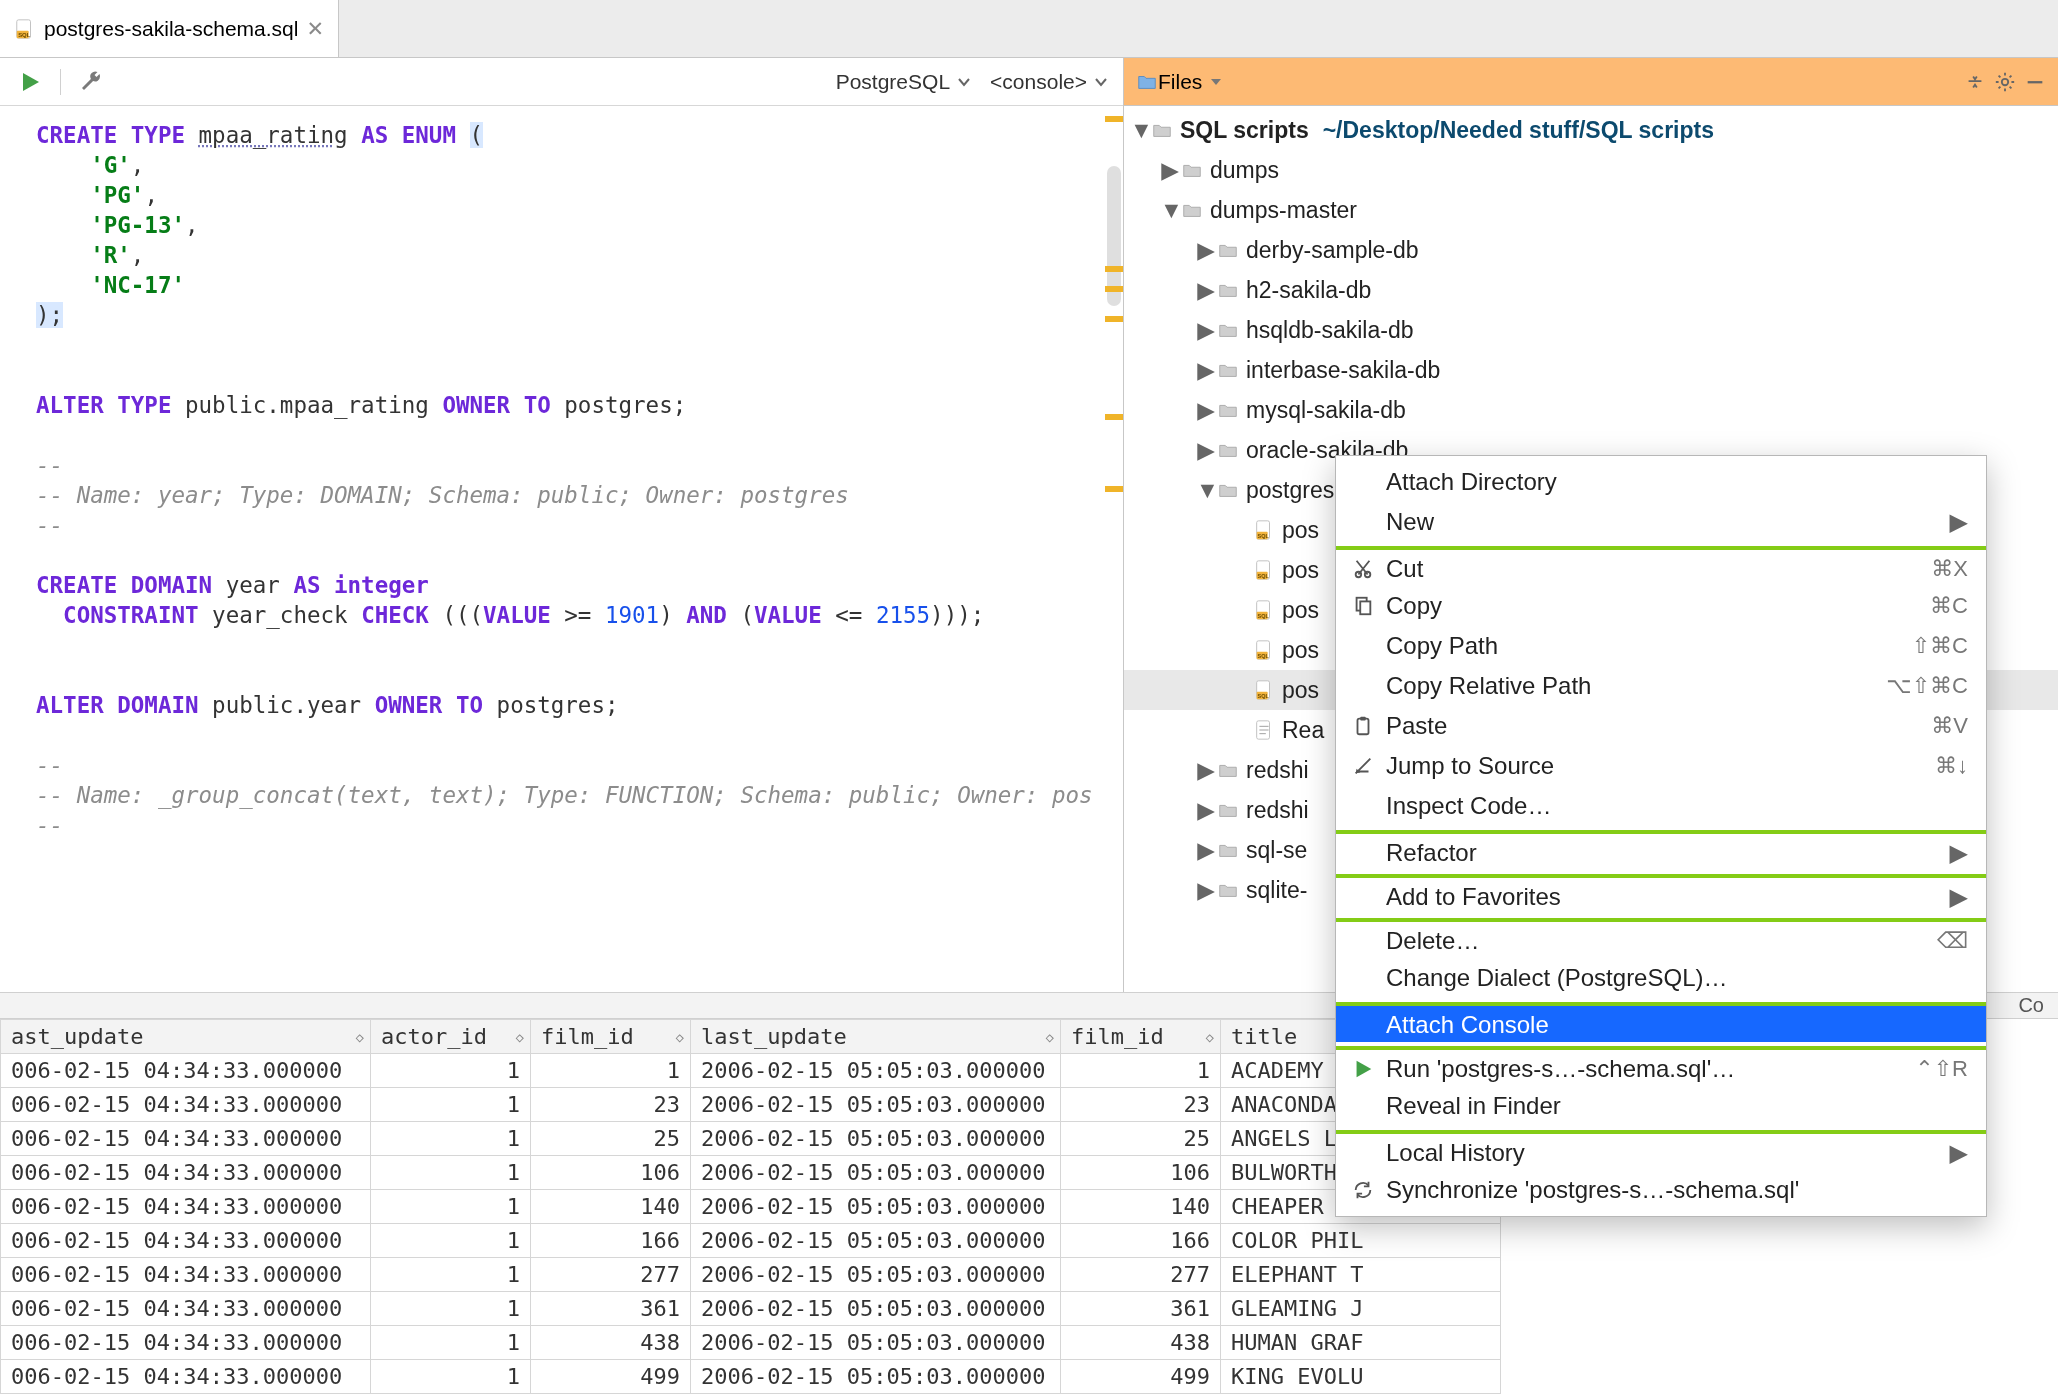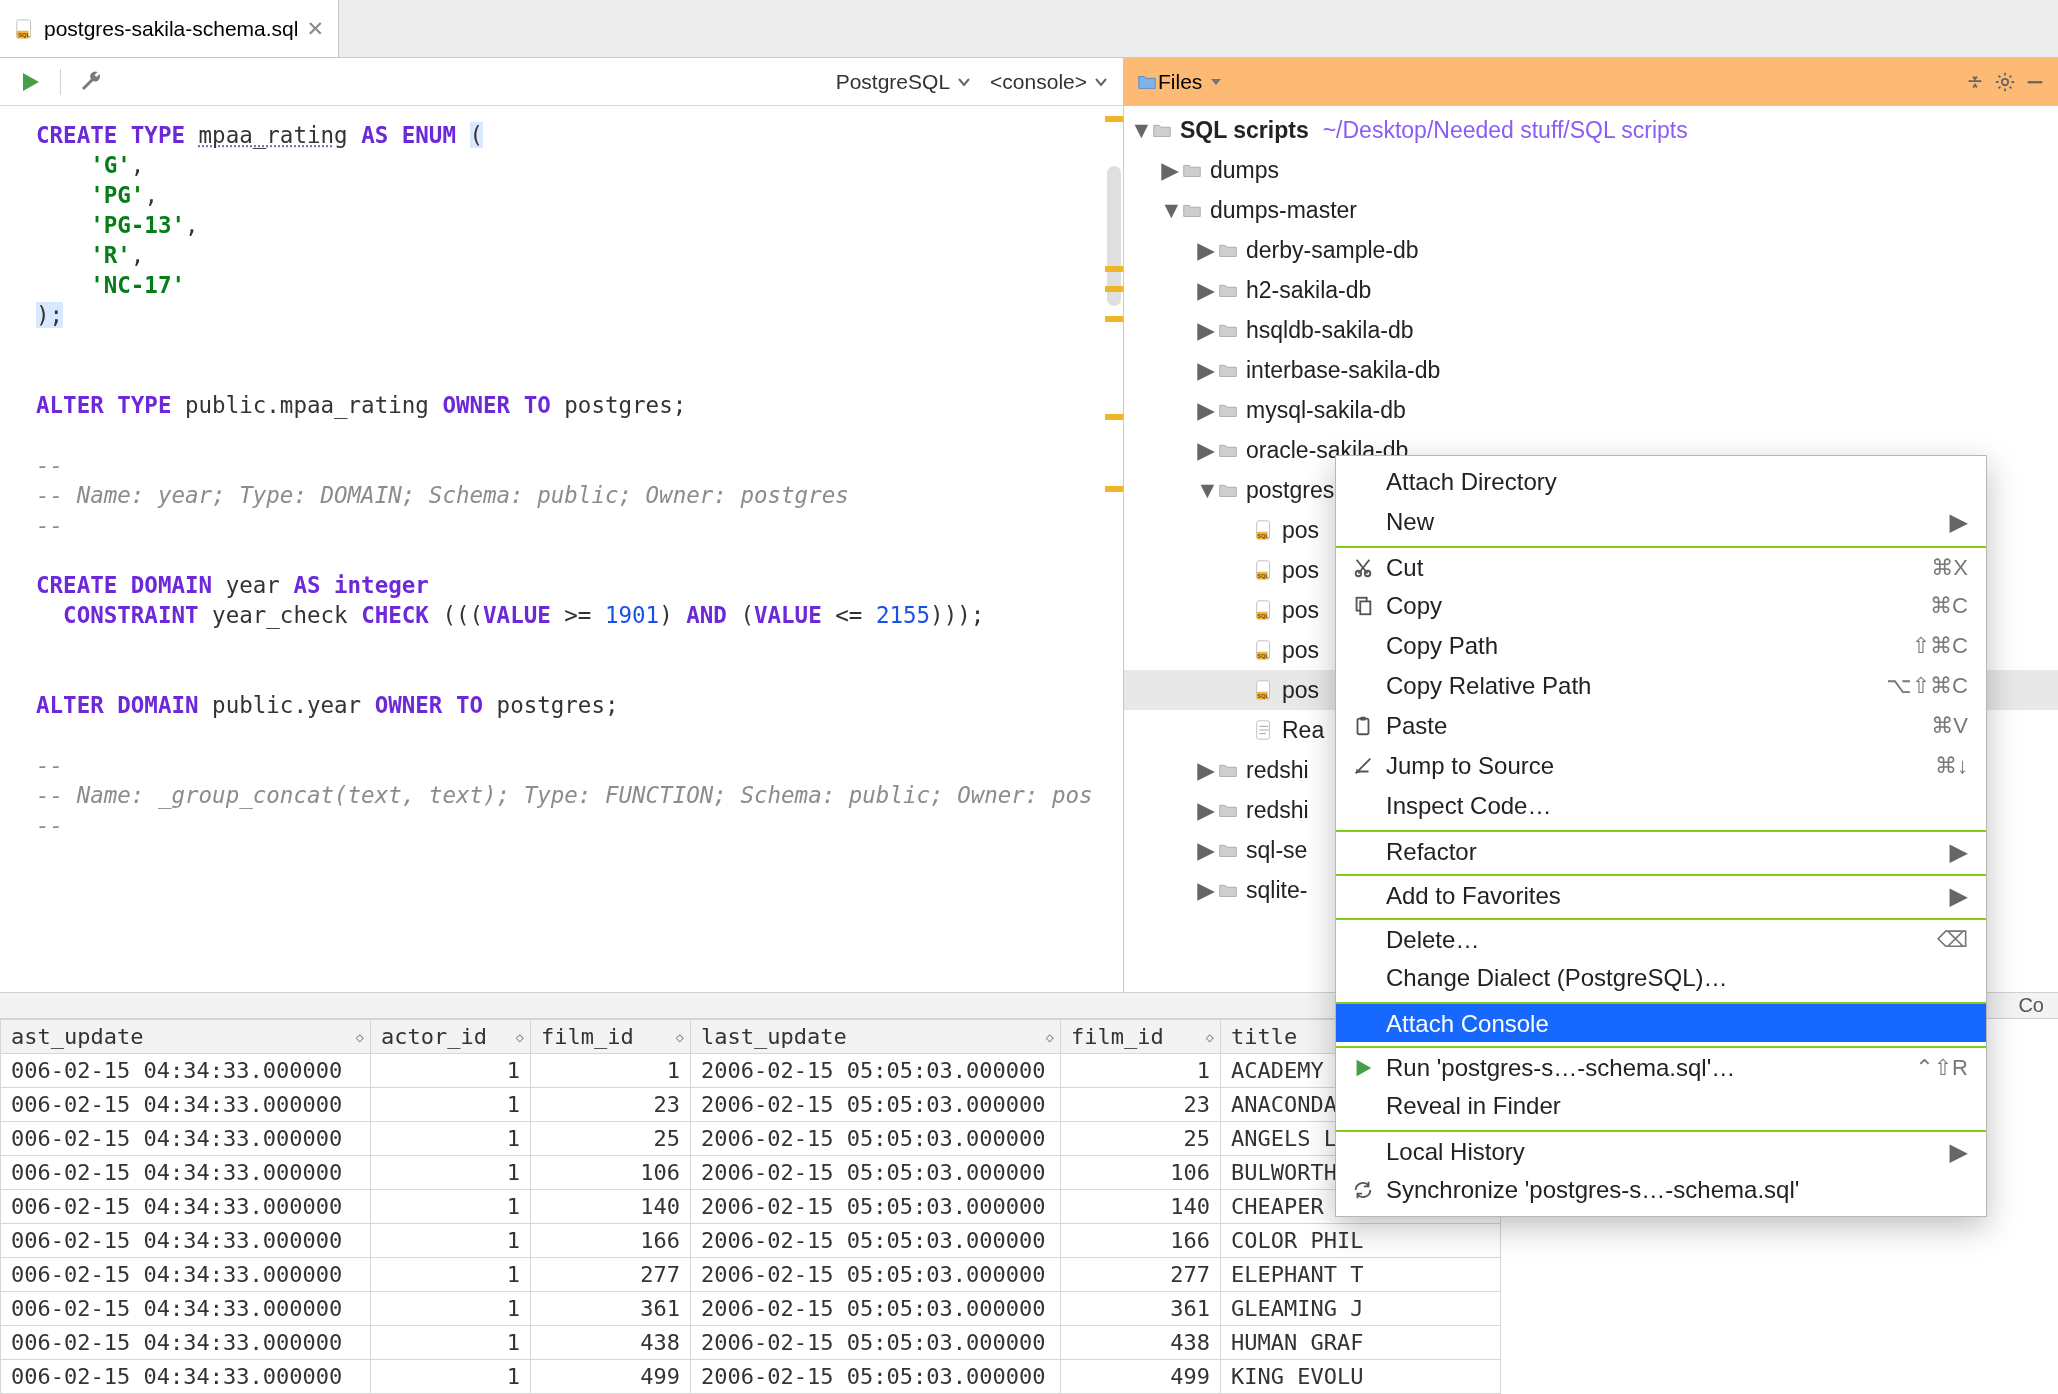--- a/index.html
+++ b/index.html
@@ -45,37 +45,37 @@
   .icon-btn { display:flex; align-items:center; justify-content:center; width:30px; height:30px; color:#595959; }
 
   
   .tree { padding:4px 0; font-size:23px; color:#222; user-select:none; }
   .tree-row { display:flex; align-items:center; height:40px; padding-right:12px; white-space:nowrap; overflow:hidden; }
   .tree-row.sel { background:#e8e8e8; }
   .twisty { width:20px; text-align:center; color:#666; }
   .indent { display:inline-block; }
   .folder-icon, .file-icon, .sqlf-icon, .txt-icon { width:24px; height:24px; display:inline-flex; align-items:center; justify-content:center; margin-right:6px; }
   .folder-icon svg, .txt-icon svg { width:22px; height:22px; }
-  .dim { color:#8b5cf6; margin-left:14px; }
+  .dim { color:#0c4a6e; margin-left:14px;font-weight:bold; }
 
   
   .result-strip { height:27px; border-top:1px solid #d0d0d0; border-bottom:1px solid #d0d0d0; background:#f3f3f3; display:flex; align-items:center; padding:0 14px; font-size:20px; color:#555; }
   .result-strip .grow { flex:1; }
   .grid { overflow:hidden; }
   .grid table { border-collapse:collapse; font-family:Menlo,monospace; font-size:22px; table-layout:fixed; }
   .grid th, .grid td { border:1px solid #d6d6d6; padding:4px 10px; height:32px; white-space:nowrap; overflow:hidden; }
   .grid th { background:#f3f3f3; font-weight:normal; color:#333; position:relative; text-align:left; }
   .grid th .sort { position:absolute; right:6px; top:50%; transform:translateY(-50%); color:#888; font-size:14px; }
   .grid td.num { text-align:right; color:#333; }
   .grid td.txt { text-align:left; color:#333; }
 
   
   .ctxmenu { position:absolute; left:1335px; top:455px; width:652px; background:#fff; border:1px solid #b7b7b7; box-shadow:0 10px 30px rgba(0,0,0,.25); z-index:1000; padding:6px 0; font-size:24px; }
   .ctxmenu .mi { display:flex; align-items:center; height:40px; padding:0 18px 0 50px; position:relative; color:#222; }
-  .ctxmenu .mi.sep-before { border-top:2px solid #84cc16; margin-top:4px; padding-top:2px; }
+  .ctxmenu .mi.sep-before { border-top:4px solid #84cc16; margin-top:4px; padding-top:2px; }
   .ctxmenu .mi .kb { margin-left:auto; color:#777; font-size:22px; }
   .ctxmenu .mi.hl { background:#1668ff; color:#fff; }
   .ctxmenu .mi .lead { position:absolute; left:14px; width:26px; display:flex; align-items:center; justify-content:center; }
   .ctxmenu .mi .lead svg { width:22px; height:22px; }
   .ctxmenu .mi .sub { margin-left:auto; color:#666; }
 
   
   .vscroll { position:absolute; right:2px; top:60px; width:14px; height:140px; background:#c9c9c9; border-radius:7px; opacity:.6; }
 
 </style>

